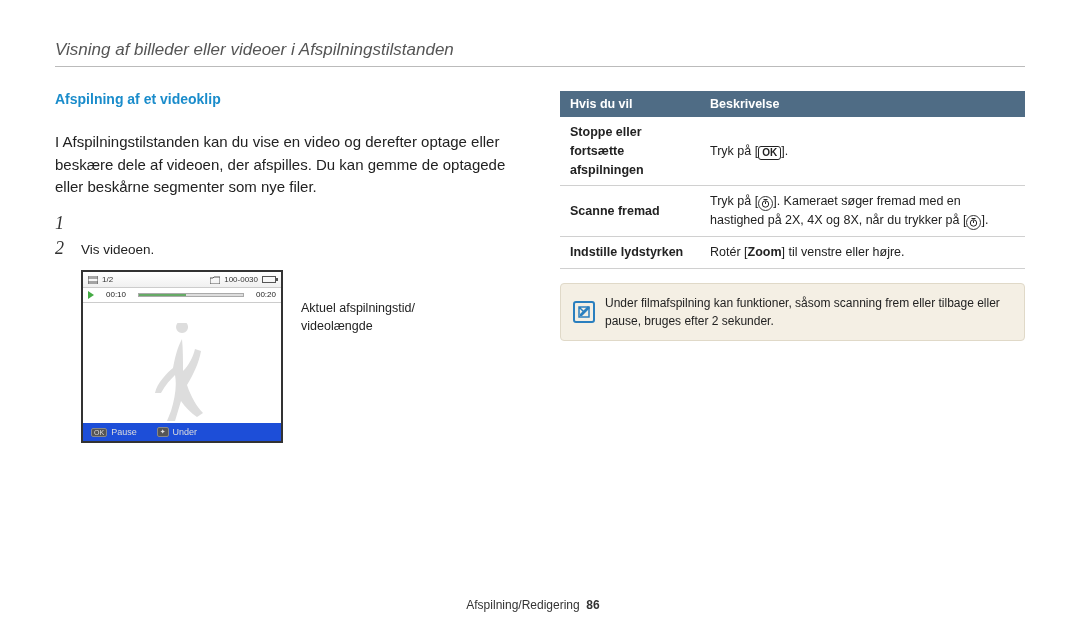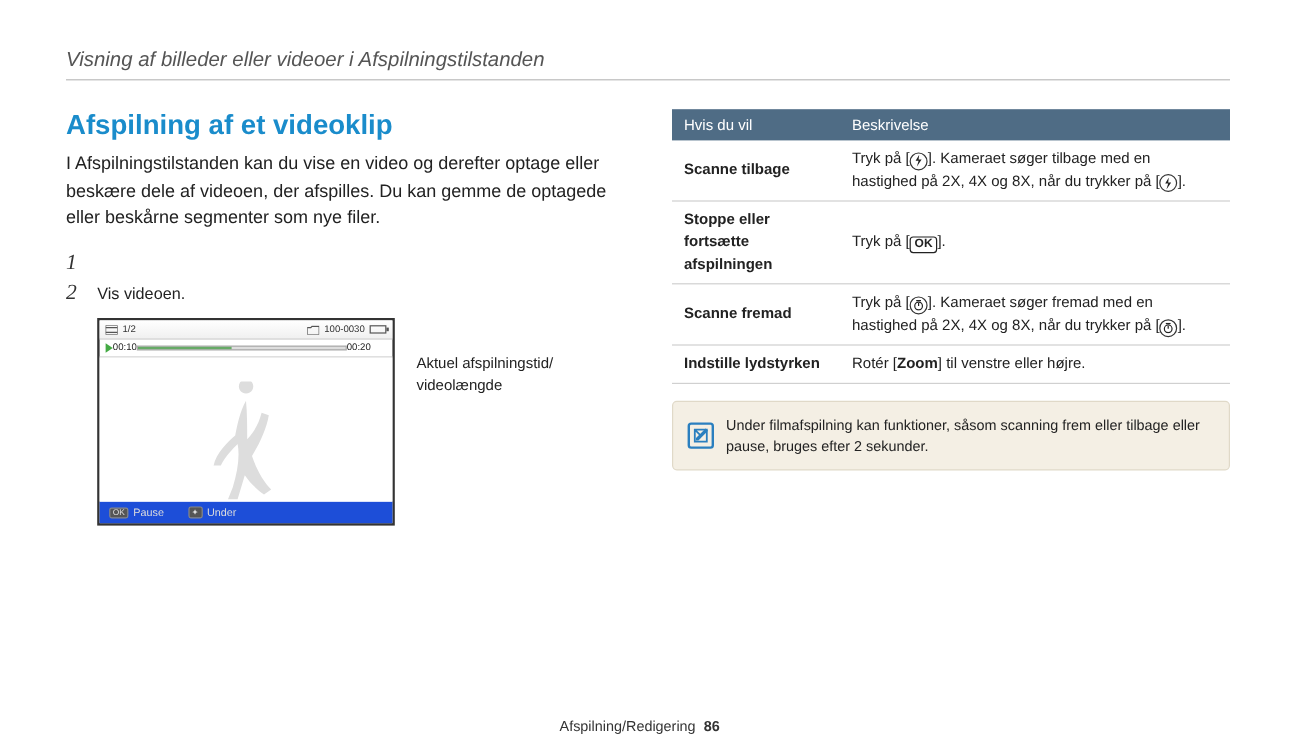--- a/index.html
+++ b/index.html
@@ -24,23 +24,23 @@
   .columns {
     display: flex;
     gap: 40px;
   }
   .col {
     flex: 1;
     min-width: 0;
   }
   .section-title {
     color: #1a8ccb;
-    font-size: 23px;
+    font-size: 14px;
     font-weight: 600;
-    margin-bottom: 8px;
+    margin-bottom: 24px;
   }
   .intro {
     font-size: 15px;
     line-height: 1.5;
     margin-bottom: 14px;
     color: #222;
   }
   .steps { list-style: none; }
   .step {
     display: flex;
@@ -73,43 +73,43 @@
     vertical-align: -1px;
     font-family: Arial, sans-serif;
   }
   .figure-wrap {
     display: flex;
     gap: 18px;
     margin-top: 10px;
     margin-left: 26px;
   }
   .camera-screen {
-    width: 248px;
+    width: 202px;
     border: 2px solid #333;
     background: #fff;
   }
   .cs-top {
     display: flex;
     justify-content: space-between;
     align-items: center;
     padding: 3px 5px;
     font-size: 8px;
     color: #333;
     background: linear-gradient(#fff,#f0f0f0);
     border-bottom: 1px solid #ccc;
   }
   .cs-top .seg { display:flex; gap:4px; align-items:center;}
   .batt {
     width: 14px; height: 7px; border:1px solid #555; position:relative;
   }
   .batt::after{content:"";position:absolute;right:-3px;top:1px;width:2px;height:3px;background:#555;}
   .batt .fill{background:#6a6;width:100%;height:100%;}
   .cs-progress {
-    display:flex; align-items:center; gap:0;
-    padding: 2px 18px 3px 5px;
+    display:flex; align-items:center; gap:12px;
+    padding: 2px 5px 3px 5px;
     font-size:8px;
     border-bottom:1px solid #ccc;
   }
   .play-sm{
     width:0;height:0;border-left:6px solid #4a4;border-top:4px solid transparent;border-bottom:4px solid transparent;
   }
   .bar {
     flex:1;height:4px;background:#ddd;position:relative;border:1px solid #aaa;
   }
   .bar .fill{position:absolute;left:0;top:0;bottom:0;width:45%;background:#6a6;}
@@ -141,21 +141,21 @@
   
   table.opts {
     width: 100%;
     border-collapse: collapse;
     font-size: 12.5px;
   }
   table.opts th {
     background: #4f6c85;
     color: #fff;
     text-align: left;
-    font-weight: 400;
+    font-weight: 700;
     padding: 6px 10px;
     font-size:12.5px;
   }
   table.opts td {
     padding: 6px 10px;
     border-bottom: 1px solid #d0d0d0;
     vertical-align: middle;
     line-height:1.5;
   }
   table.opts td.k { font-weight:700; width: 140px; }
@@ -256,34 +256,20 @@
   <div class="col">
     <table class="opts">
       <thead>
         <tr>
           <th>Hvis du vil</th>
           <th>Beskrivelse</th>
         </tr>
       </thead>
       <tbody>
         <tr>
-          <td class="k">Scanne tilbage</td>
-          <td>
-            <span>Tryk på [</span><span class="svgicon-back">
-                <svg width="8" height="10" viewBox="0 0 8 10">
-                  <path d="M4 0 L1 5 L3.5 5 L2 10 L6 4 L3.5 4 Z" fill="#222"></path>
-                </svg>
-              </span><span>]. Kameraet søger tilbage med en hastighed på 2X, 4X og 8X, når du trykker på [</span><span class="svgicon-back">
-                <svg width="8" height="10" viewBox="0 0 8 10">
-                  <path d="M4 0 L1 5 L3.5 5 L2 10 L6 4 L3.5 4 Z" fill="#222"></path>
-                </svg>
-              </span><span>].</span>
-          </td>
-        </tr>
-        <tr>
           <td class="k">Stoppe eller fortsætte afspilningen</td>
           <td>
             <span>Tryk på [</span><span class="ok-icon">OK</span><span>].</span>
           </td>
         </tr>
         <tr>
           <td class="k">Scanne fremad</td>
           <td>
             <span>Tryk på [</span><span class="svgicon-fwd">
                 <svg width="9" height="9" viewBox="0 0 9 9">

